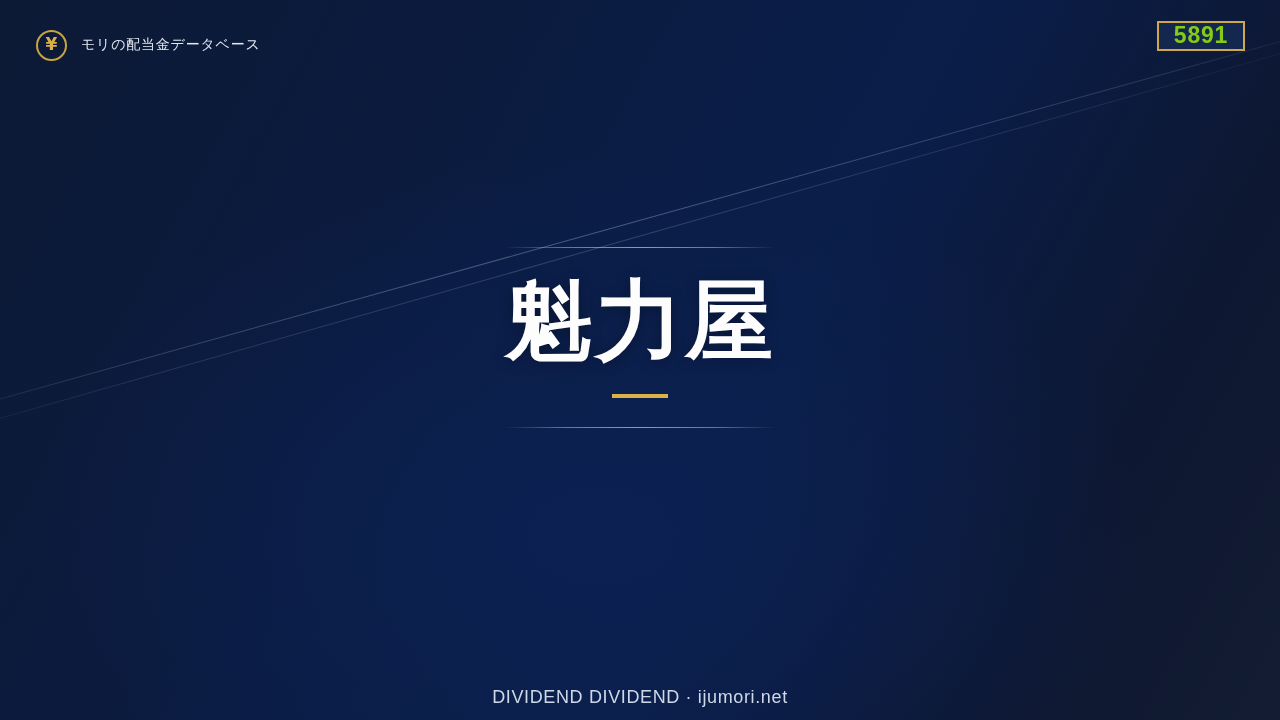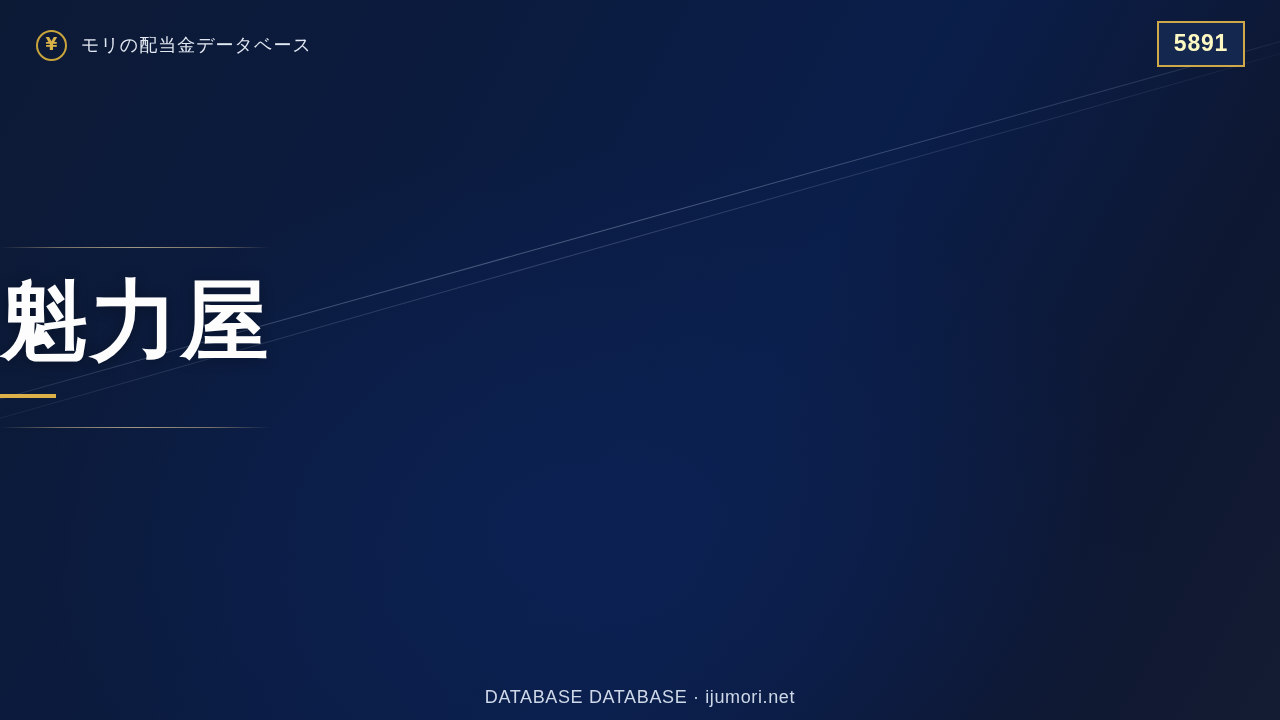--- a/index.html
+++ b/index.html
@@ -75,55 +75,56 @@
     justify-content: center;
     color: #d8b149;
     font-size: 17px;
     line-height: 1;
     font-weight: 600;
     font-family: "DejaVu Sans", sans-serif;
     padding-bottom: 1px;
   }
 
   #brand-name {
-    font-size: 18px;
+    font-size: 14px;
     letter-spacing: 0.055em;
     color: #e2e8f2;
     font-weight: 400;
     white-space: nowrap;
   }
 
   #ticker-badge {
     position: absolute;
     right: 35px;
     top: 21px;
     min-width: 88px;
-    height: 46px;
+    height: 30px;
     border: 2px solid #cfa949;
     background: #14284f;
-    color: #fef9c3;
+    color: #84cc16;
     font-size: 23px;
     font-weight: 700;
     letter-spacing: 0.035em;
     display: flex;
     align-items: center;
     justify-content: center;
     padding: 0 9px 2px;
     line-height: 1;
   }
 
   
   #hero {
     position: absolute;
     left: 0;
     top: 247px;
     width: 1280px;
     z-index: 4;
     display: flex;
     flex-direction: column;
+    align-items: center;
   }
 
   .rule {
     width: 270px;
     height: 1px;
     background: linear-gradient(90deg,
       rgba(190,170,120,0.00) 0%,
       rgba(205,185,140,0.55) 22%,
       rgba(218,200,160,0.72) 50%,
       rgba(205,185,140,0.55) 78%,
@@ -203,16 +204,16 @@
     <div id="company-name">魁力屋</div>
 
     <div id="gold-divider"></div>
 
 
     <div class="rule bottom"></div>
 
   </div>
 
   <div id="footer">
-    <span id="footer-text">DATABASE DATABASE · ijumori.net</span>
+    <span id="footer-text">DIVIDEND DIVIDEND · ijumori.net</span>
   </div>
 
 </div>
 
 </body></html>

